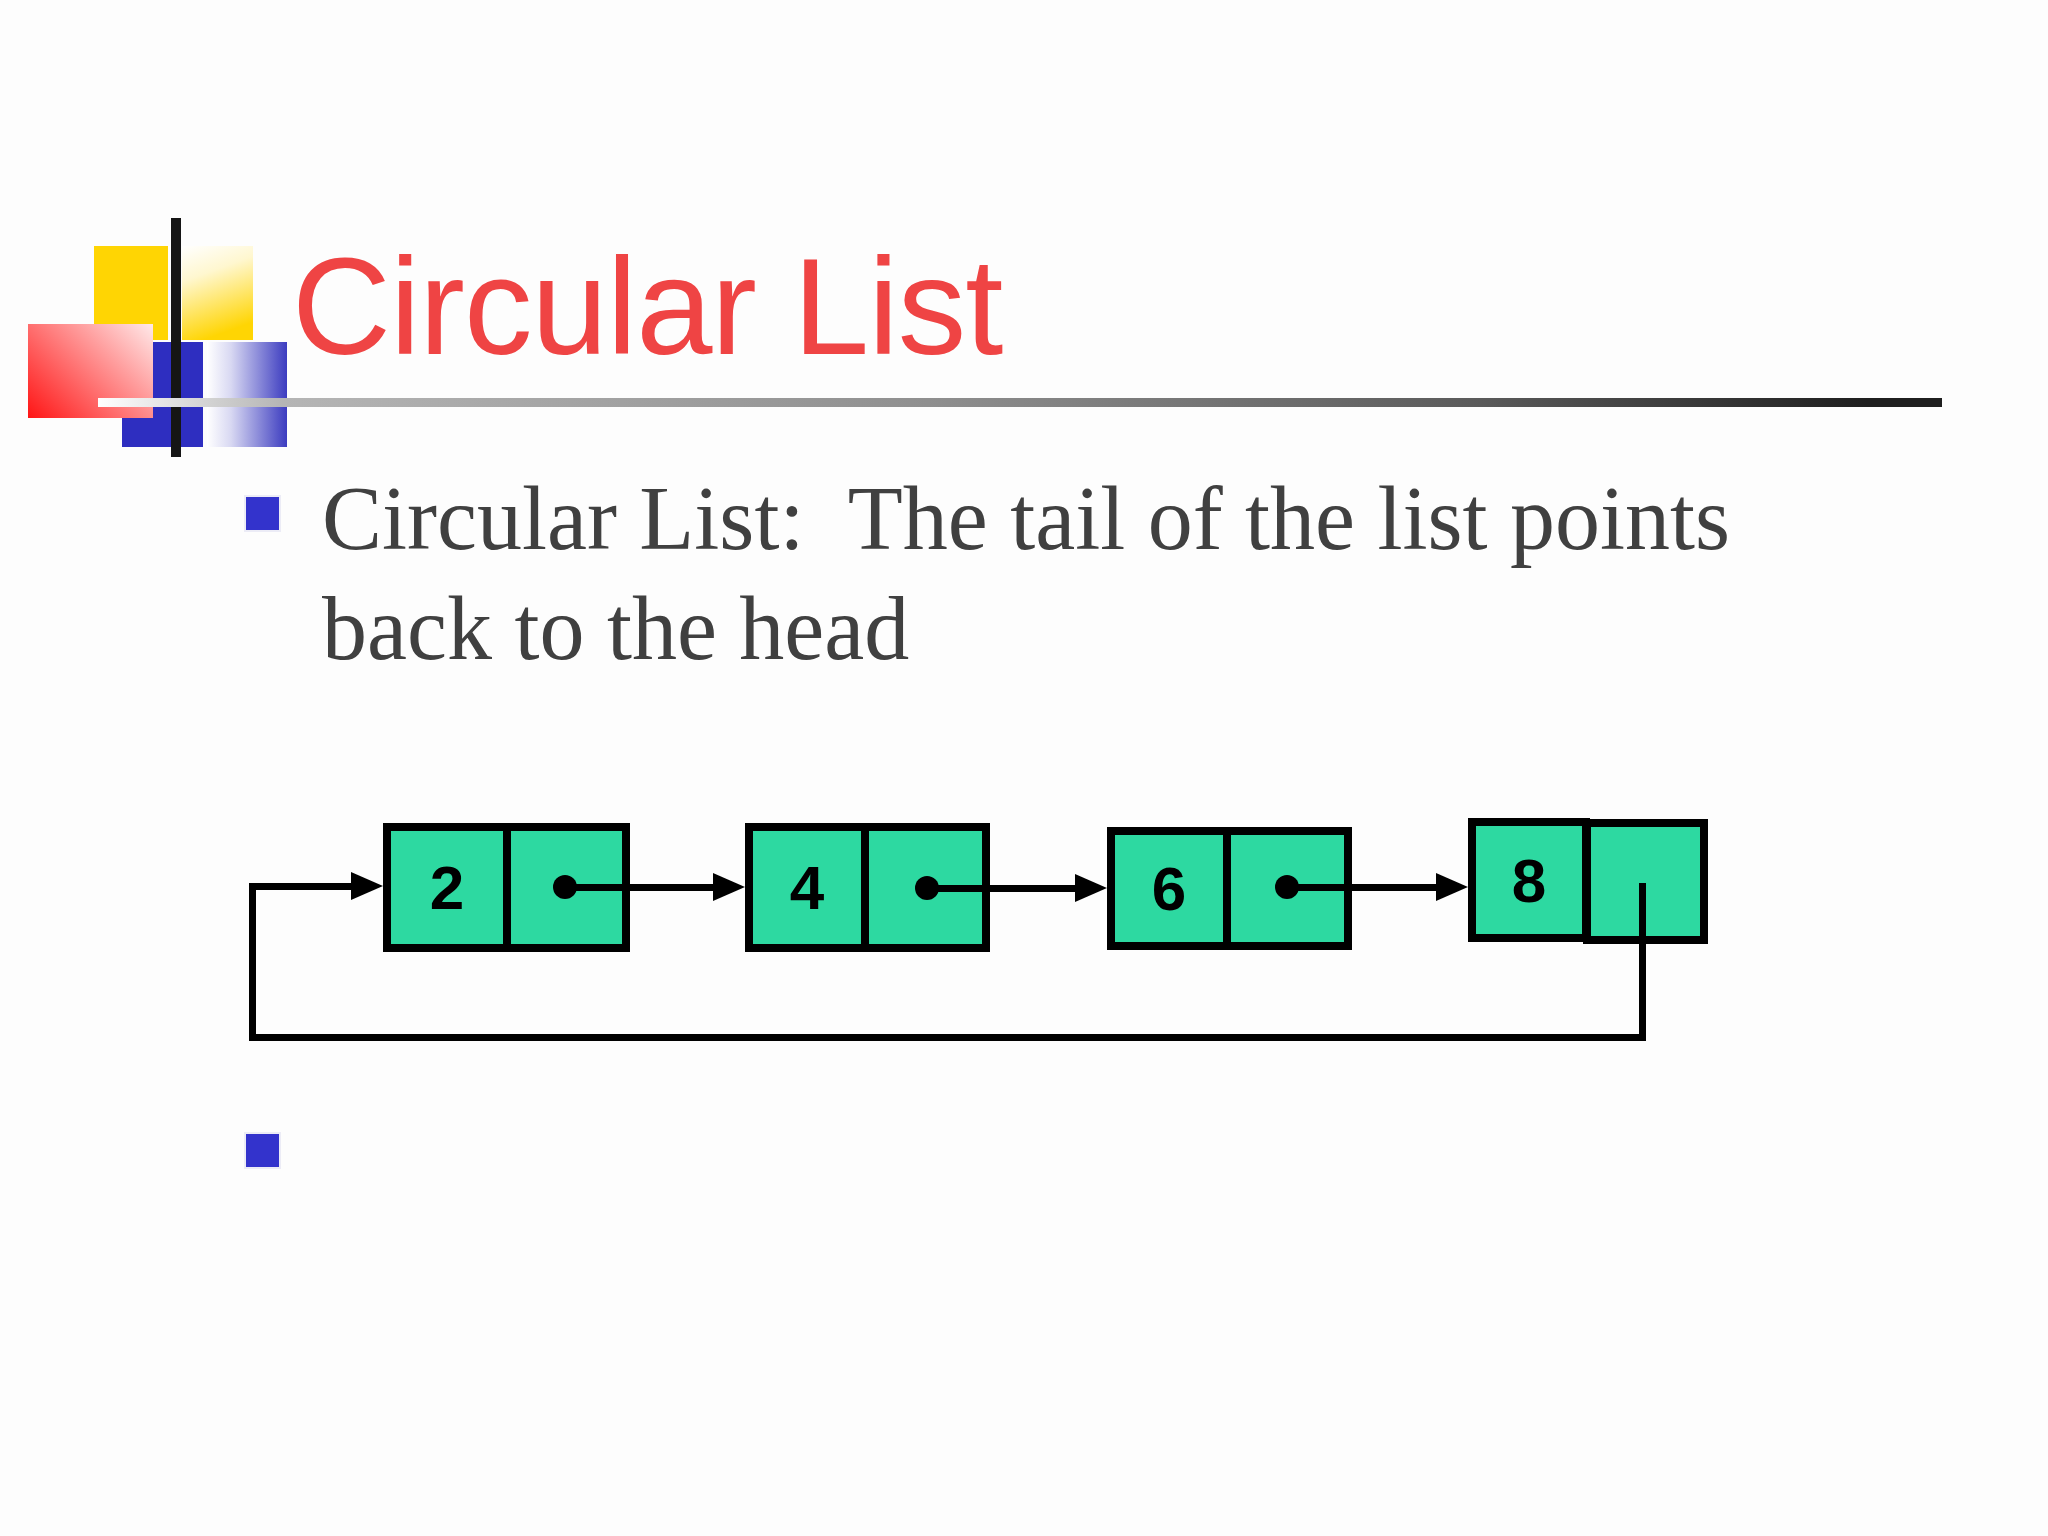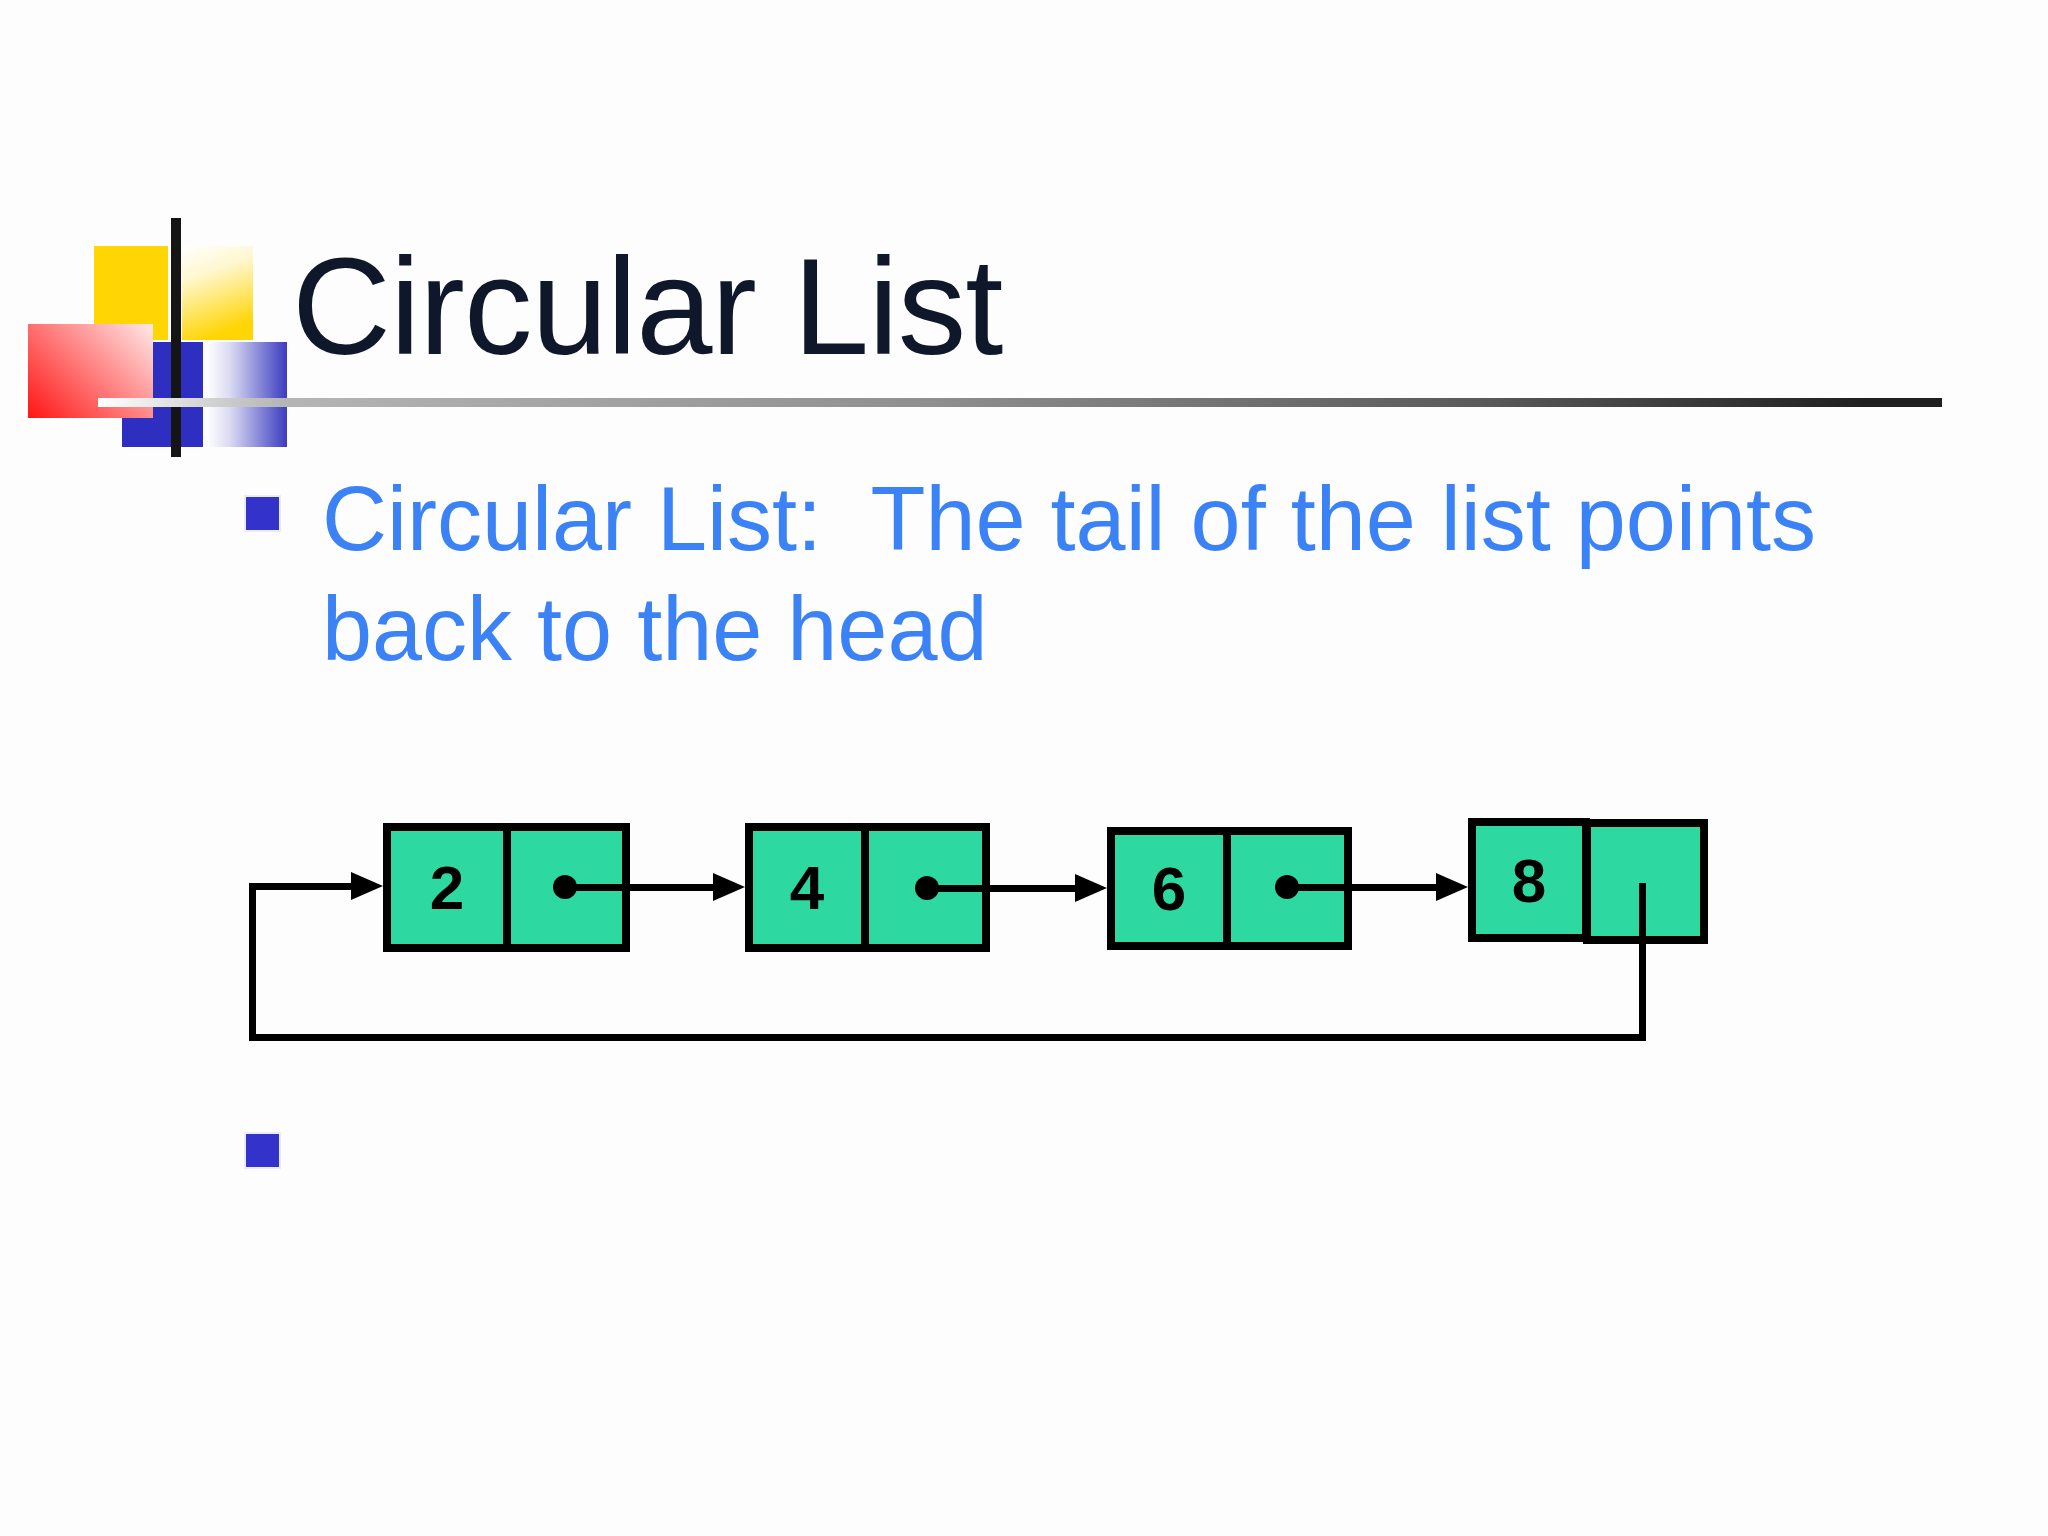--- a/index.html
+++ b/index.html
@@ -18,34 +18,35 @@
   .lg-blue-solid{left:122px;top:342px;width:81px;height:105px;background:#2e2ec0;}
   .lg-blue-grad{left:207px;top:342px;width:80px;height:105px;
       background:linear-gradient(90deg,#ffffff 0%,#d8d8f2 30%,#3c3cc0 100%);}
   .lg-red-grad{left:28px;top:324px;width:125px;height:94px;
       background:linear-gradient(225deg,#ffe9e9 0%,#ff9d9d 35%,#ff1515 100%);}
   .lg-black-bar{left:171px;top:218px;width:10px;height:239px;background:#151515;}
   
   .title{
     position:absolute;left:292px;top:238px;
     font-size:137px;line-height:137px;
-    color:#0f172a;letter-spacing:-1px;white-space:nowrap;
+    color:#ef4444;letter-spacing:-1px;white-space:nowrap;
   }
   .rule{
     position:absolute;left:98px;top:398px;width:1844px;height:9px;
     background:linear-gradient(90deg,#ffffff 0%,#b5b5b5 10%,#8f8f8f 45%,#5a5a5a 75%,#1f1f1f 96%,#1f1f1f 100%);
   }
   
   .bullet-sq{position:absolute;width:33px;height:33px;background:#3333cc;box-shadow:0 0 0 2px #aaaadd33;}
   .bullet-sq.b1{left:246px;top:497px;}
   .bullet-sq.b2{left:246px;top:1134px;}
   .bullet-text{
     position:absolute;left:322px;width:1620px;
-    font-size:90px;line-height:110px;color:#3b82f6;
+    font-size:90px;line-height:110px;color:#404040;
     white-space:pre-wrap;
+    font-family:Liberation Serif, serif;
   }
   .bullet-text.t1{top:464px;}
   .bullet-text.t2{top:1099px;}
   
   .node{
     position:absolute;box-sizing:border-box;
     border:8px solid #000;background:#2dd9a1;
   }
   .node .divider{position:absolute;top:0;bottom:0;width:8px;background:#000;}
   .node-val{

